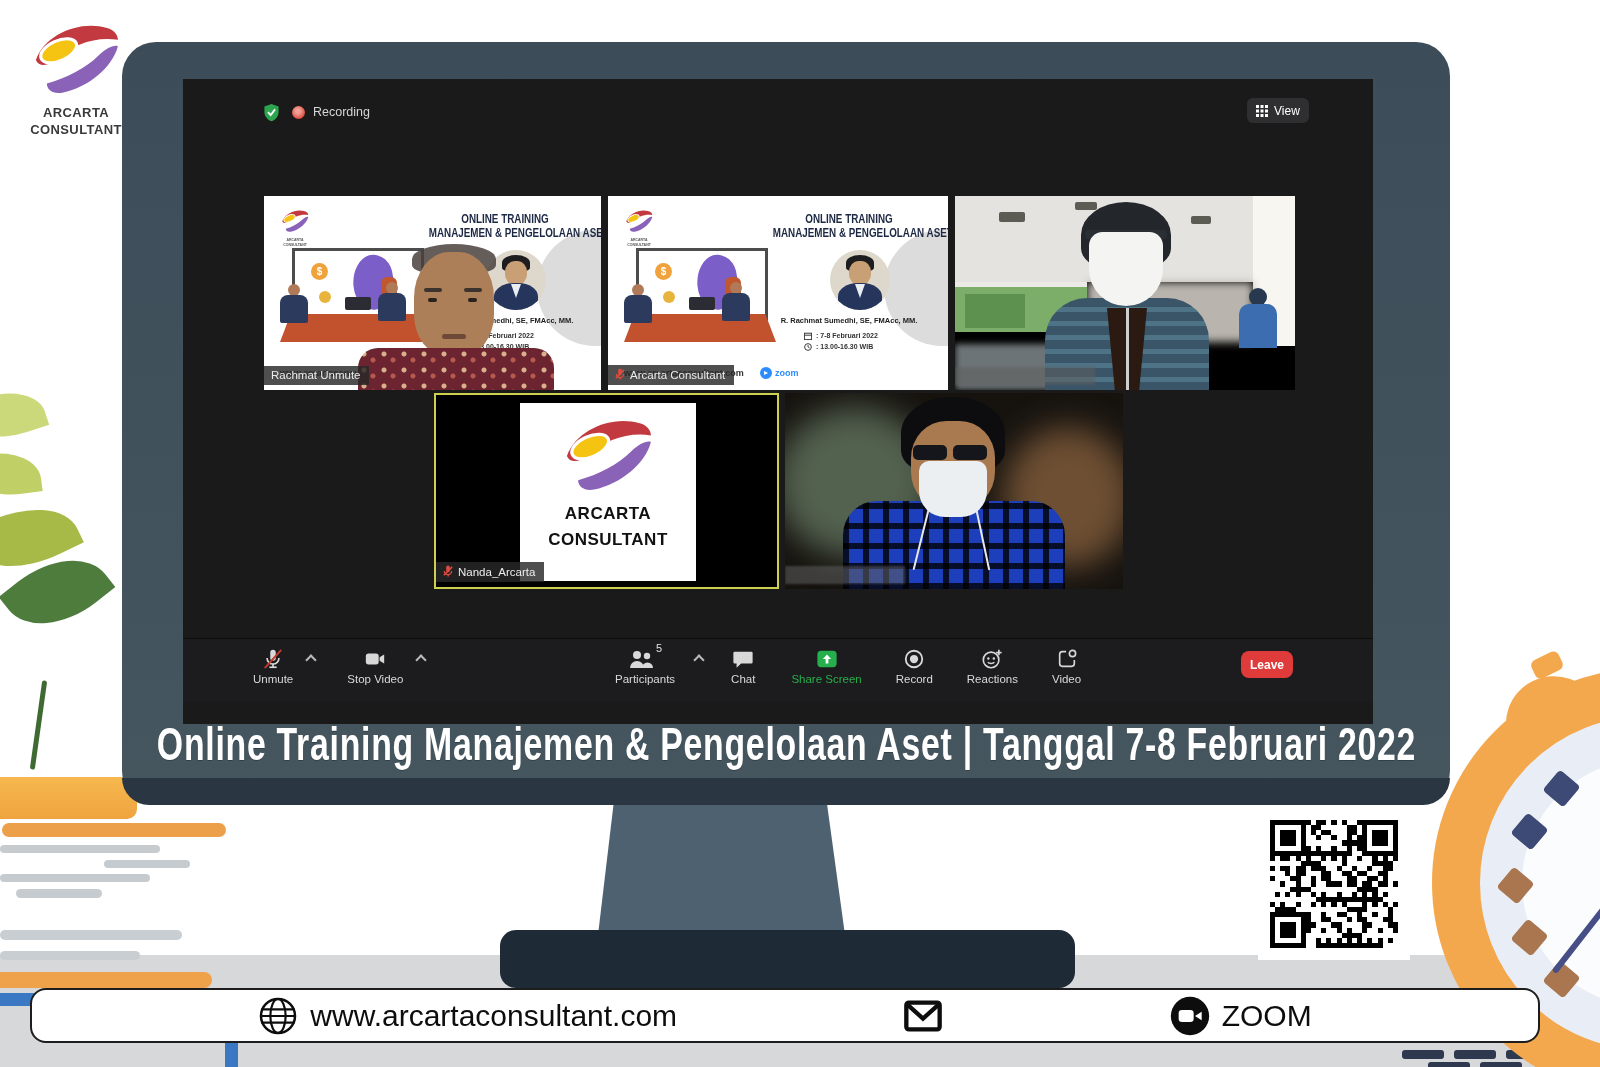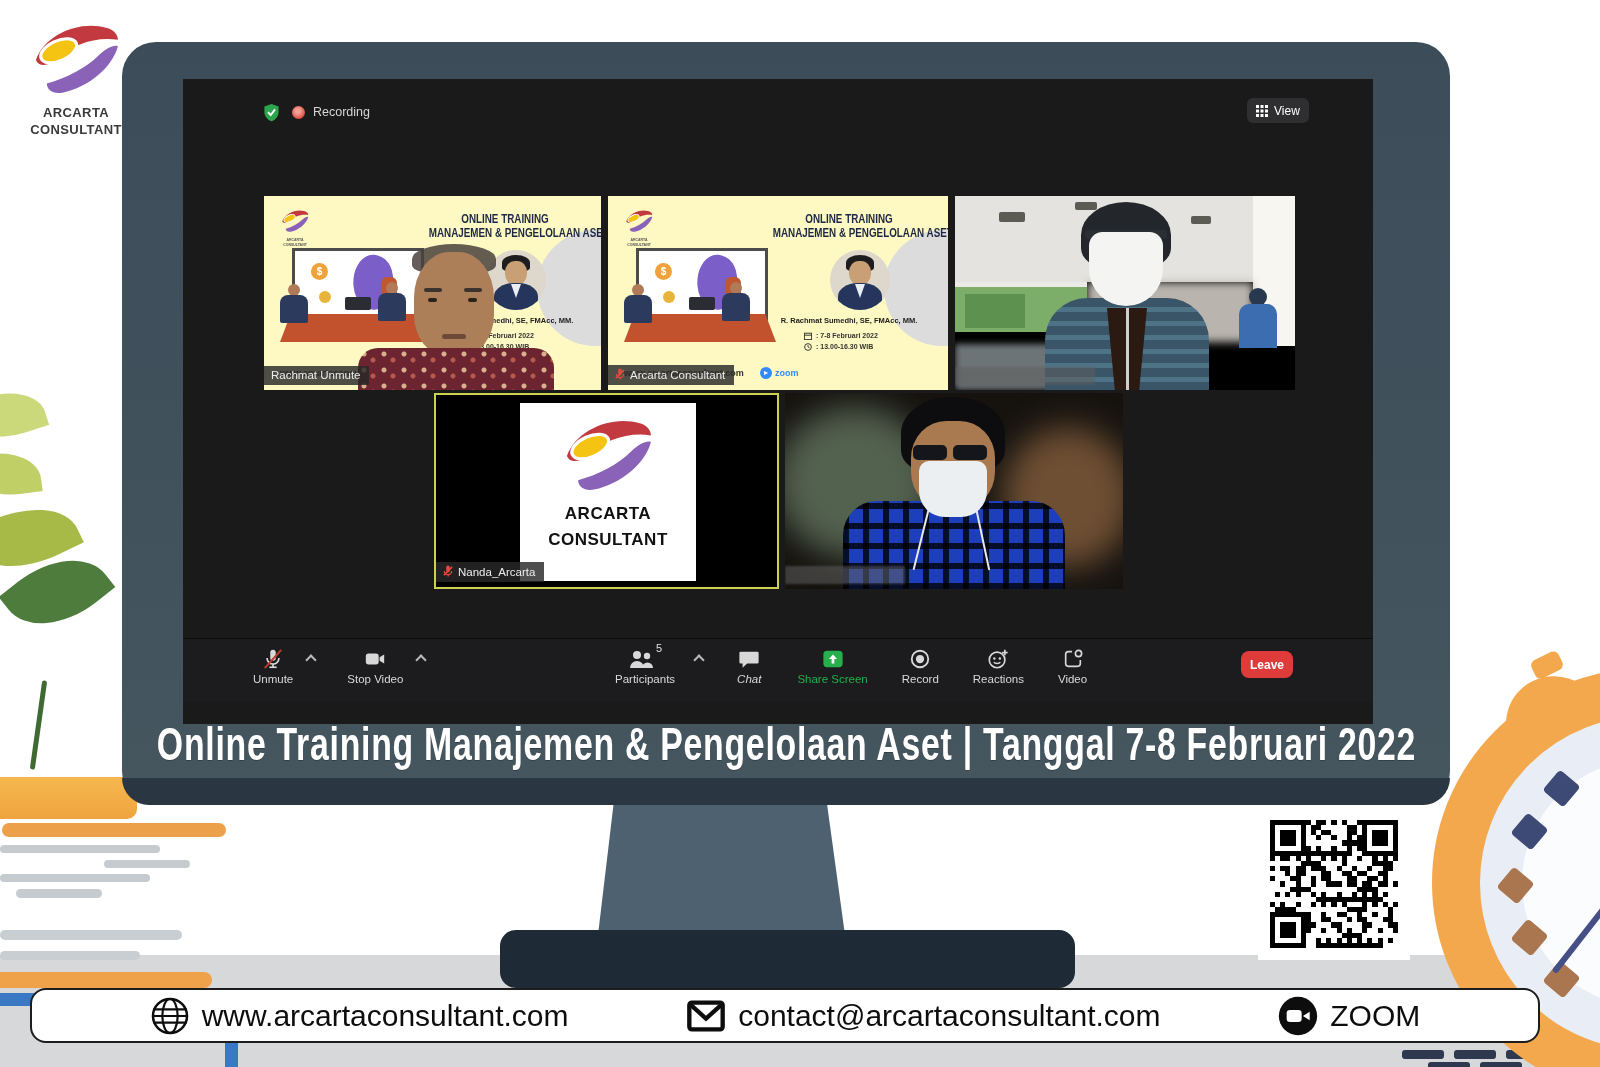--- a/index.html
+++ b/index.html
@@ -64,21 +64,21 @@
   .t3 { left:772px; top:117px; width:340px; height:194px; }
   .t4 { left:251px; top:314px; width:345px; height:196px; border:2px solid #ccd04e; }
   .t5 { left:602px; top:314px; width:338px; height:196px; }
 
   .name-tag { position:absolute; left:0; bottom:5px; background:rgba(40,40,40,.82); color:#ededed; font-size:11.5px;
     padding:3px 9px 4px 7px; display:flex; align-items:center; gap:5px; z-index:6; }
   .name-tag.blur { width:140px; height:18px; background:rgba(95,95,95,.55); filter:blur(1px); }
   .mic-muted { width:10px; height:13px; flex:0 0 auto; }
 
   
-  .slide { position:absolute; inset:0; background:#fef9c3; }
+  .slide { position:absolute; inset:0; background:#ffffff; }
   .slide .gray-circle { position:absolute; right:-52px; top:34px; width:116px; height:116px; border-radius:50%; background:#dcdcdc; }
   .slide .mini-logo { position:absolute; left:14px; top:12px; width:34px; text-align:center; }
   .slide .mini-logo svg { width:30px; height:26px; }
   .slide .mini-logo div { font-size:3.5px; font-weight:bold; color:#555; line-height:4.5px; }
   .slide .title { position:absolute; left:148px; top:16px; width:186px; text-align:center; color:#1c2843; font-weight:bold; }
   .slide .title .l1 { font-size:12px; transform:scaleX(.82); }
   .slide .title .l2 { font-size:12px; transform:scaleX(.82); white-space:nowrap; }
   .whiteboard { position:absolute; left:28px; top:52px; width:132px; height:80px; background:#fff; border:3px solid #4c4c4c; }
   .wb-coin1 { position:absolute; left:16px; top:12px; width:17px; height:17px; border-radius:50%; background:#f0a23c; color:#fff; font-size:10px; font-weight:bold; text-align:center; line-height:17px; }
   .wb-blob { position:absolute; left:58px; top:4px; width:40px; height:54px; background:#7b5ec7; border-radius:45% 55% 40% 60%; transform:rotate(12deg); }
@@ -1109,21 +1109,21 @@
                 <circle cx="9" cy="7" r="4" fill="#d8d8d8"></circle>
                 <path d="M2,20 a7,7 0 0 1 14,0 Z" fill="#d8d8d8"></path>
                 <circle cx="19" cy="8" r="3.2" fill="#d8d8d8"></circle>
                 <path d="M14,20 a5.5,5.5 0 0 1 11,0 Z" fill="#d8d8d8"></path>
               </svg>
               <span class="pcount">5</span>
             </div>
             <span>Participants</span>
           </div>
           <div class="caret"></div>
-          <div class="tb-item" style="margin-left:14px;font-style:italic;">
+          <div class="tb-item" style="margin-left:8px;">
             <svg viewBox="0 0 24 24">
               <path d="M3,4 h18 a1.5,1.5 0 0 1 1.5,1.5 v10 a1.5,1.5 0 0 1 -1.5,1.5 h-11 l-5,4.5 v-4.5 h-2 a1.5,1.5 0 0 1 -1.5,-1.5 v-10 A1.5,1.5 0 0 1 3,4 Z" fill="#d8d8d8"></path>
             </svg>
             <span>Chat</span>
           </div>
           <div class="tb-item" style="margin-left:16px;">
             <svg viewBox="0 0 24 24">
               <rect x="1.5" y="3" width="21" height="18" rx="4" fill="#27ae4d"></rect>
               <path d="M12,7 L16.5,12 H13.5 V17 H10.5 V12 H7.5 Z" fill="#fff"></path>
             </svg>
@@ -1177,21 +1177,20 @@
         <line x1="1.8" y1="12" x2="22.2" y2="12" stroke="#0d0d0d" stroke-width="1.3"></line>
         <line x1="2" y1="16" x2="22" y2="16" stroke="#0d0d0d" stroke-width="1.3"></line>
       </svg>
       <span>www.arcartaconsultant.com</span>
     </div>
     <div class="f-item">
       <svg viewBox="0 0 24 24">
         <rect x="2" y="4" width="20" height="16" rx="1.5" fill="none" stroke="#0d0d0d" stroke-width="2.6"></rect>
         <polyline points="3,5.5 12,13.5 21,5.5" fill="none" stroke="#0d0d0d" stroke-width="2.6"></polyline>
       </svg>
-      <span>contact@arcartaconsultant.com</span>
     </div>
     <div class="f-item">
       <svg viewBox="0 0 24 24">
         <circle cx="12" cy="12" r="11.5" fill="#0d0d0d"></circle>
         <rect x="5.2" y="8.4" width="9" height="7.2" rx="2" fill="#fff"></rect>
         <path d="M15,12 L19,9.4 V14.6 Z" fill="#fff"></path>
       </svg>
       <span>ZOOM</span>
     </div>
   </div>

